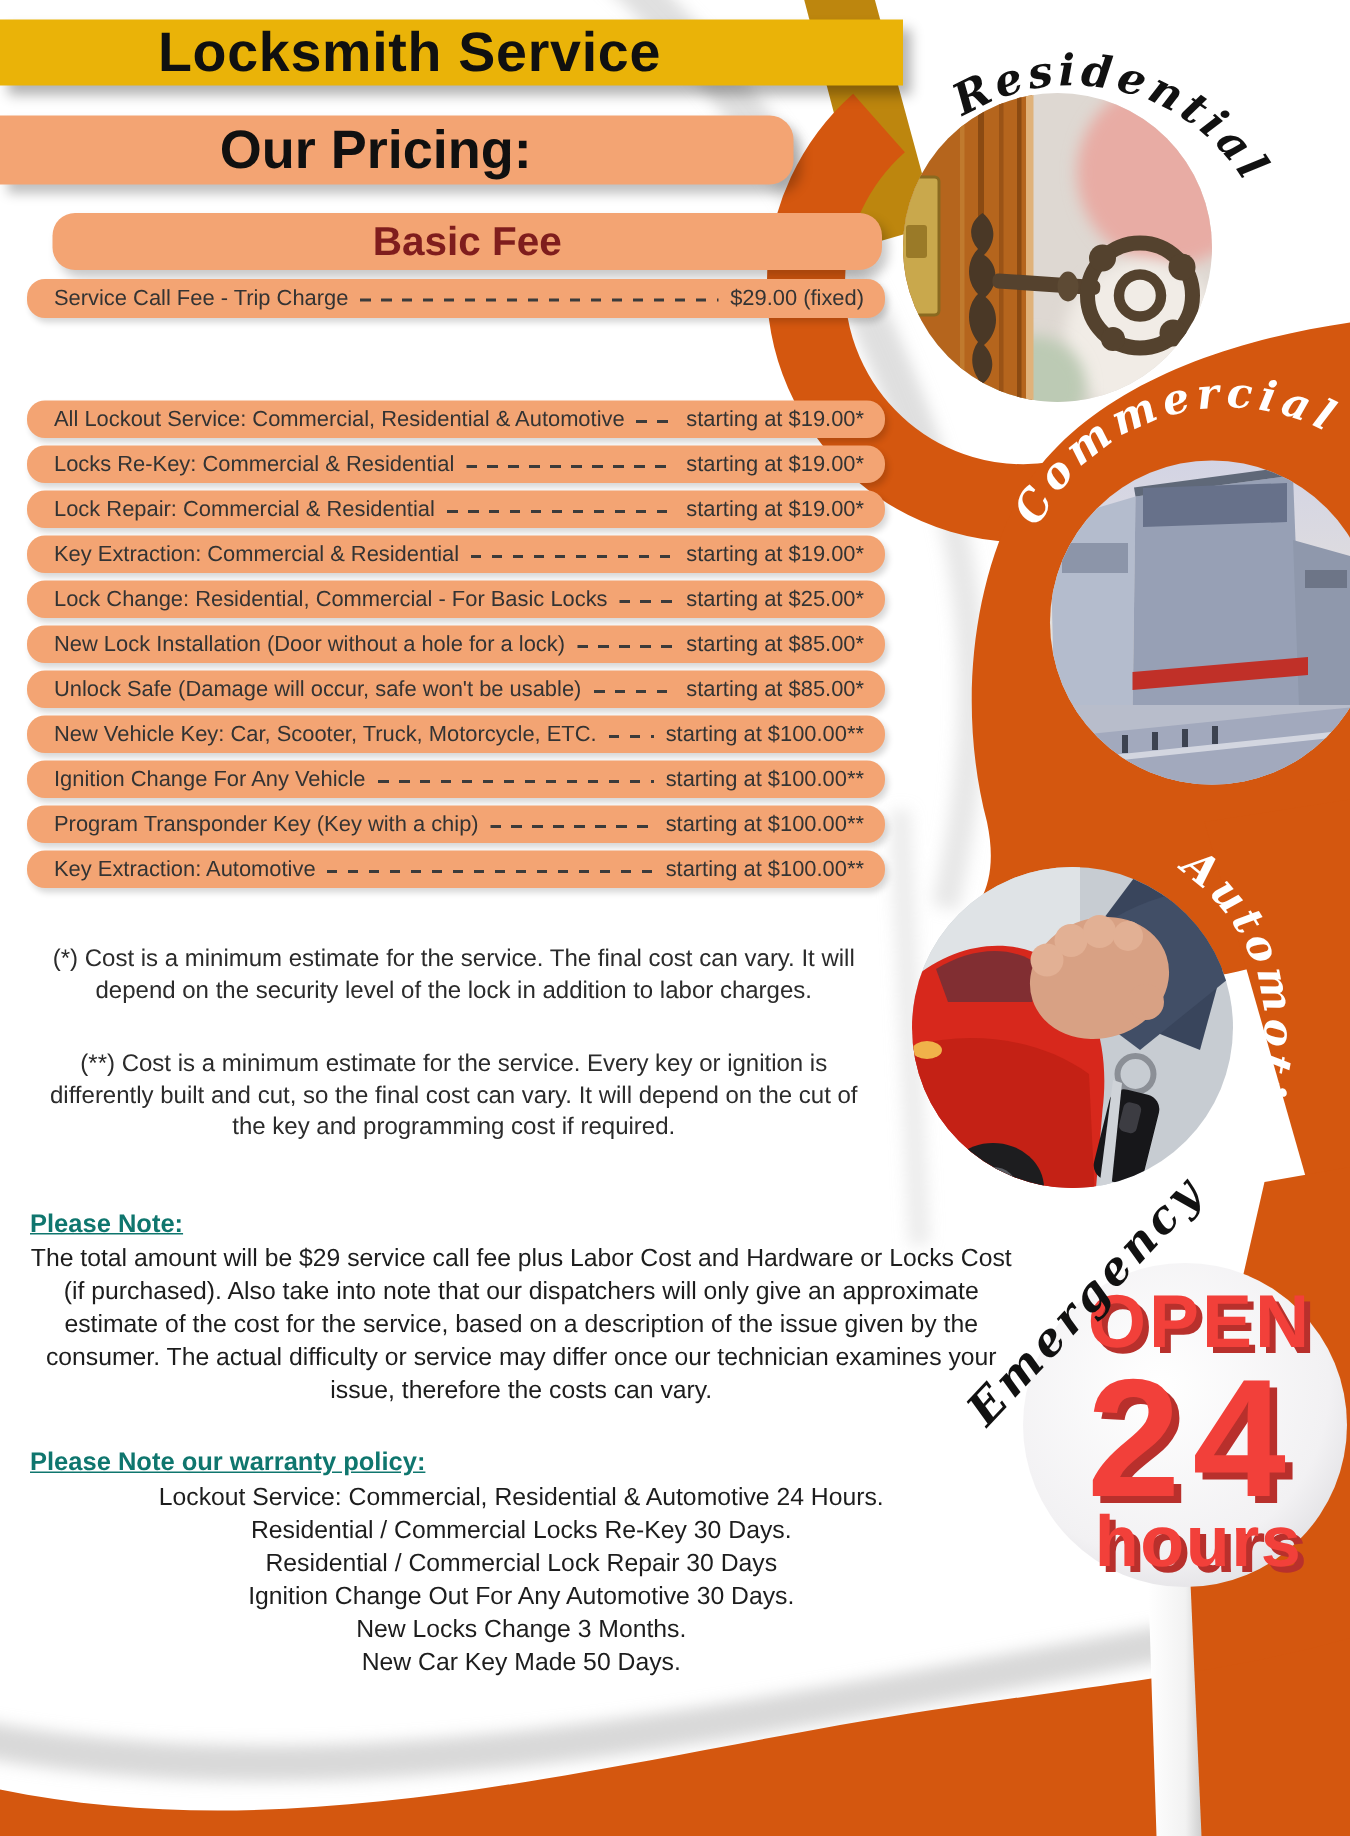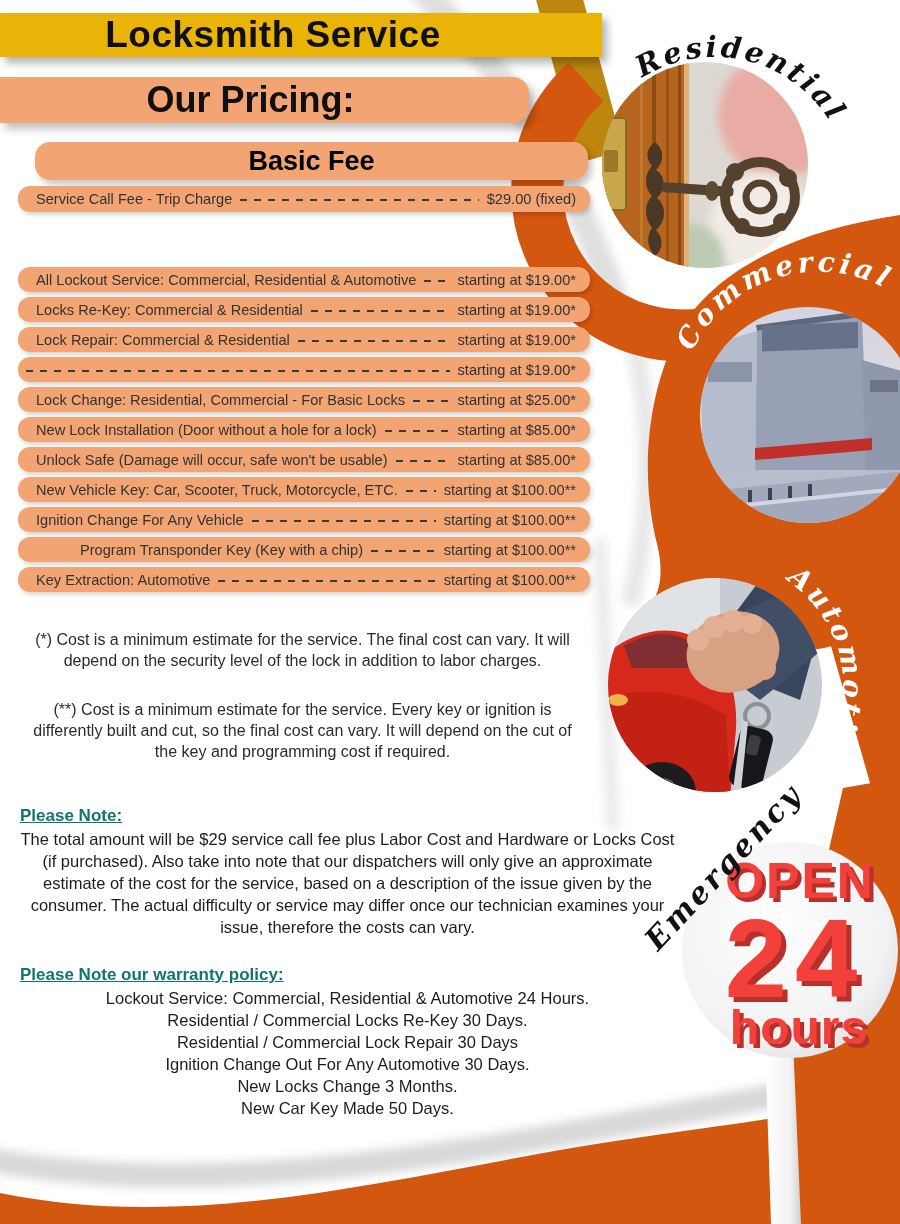--- a/index.html
+++ b/index.html
@@ -16,21 +16,21 @@
   .titlebar span{font-size:37px;font-weight:800;color:#101010;letter-spacing:.5px;
                  transform:translateX(-28px);}
   .pricingbar{left:0;top:77px;width:529px;height:46px;background:#f3a473;
               border-radius:0 16px 16px 0;box-shadow:5px 6px 8px rgba(0,0,0,.25);
               display:flex;align-items:center;justify-content:center;}
   .pricingbar span{font-size:36px;font-weight:800;color:#101010;transform:translateX(-14px);}
 
   
   .secbox{background:#f3a473;border-radius:15px;box-shadow:4px 5px 7px rgba(0,0,0,.22);
           display:flex;align-items:center;justify-content:center;}
-  .secbox span{font-size:27px;font-weight:800;color:#000000;}
+  .secbox span{font-size:27px;font-weight:800;color:#7f1d1d;}
   .basicbox{left:35px;top:142px;width:553px;height:38px;}
   .otherbox{left:18px;top:224px;width:572px;height:38px;}
 
   
   .prow{background:#f3a473;border-radius:12px;box-shadow:2px 3px 4px rgba(0,0,0,.16);
         left:18px;width:572px;height:25px;display:flex;align-items:center;
         padding:0;box-sizing:border-box;color:#333333;font-size:14.6px;}
   .prow .lbl{padding-left:18px;white-space:nowrap;}
   .prow .leader{flex:1;height:2px;margin:2px 8px 0 8px;
         background:repeating-linear-gradient(90deg,#3b3b3b 0 7px,transparent 7px 14px);}
@@ -254,20 +254,21 @@
     <span class="lbl">Locks Re-Key: Commercial &amp; Residential</span>
     <span class="leader"></span>
     <span class="prc">starting at $19.00*</span>
   </div>
   <div class="layer prow" style="top:327px;">
     <span class="lbl">Lock Repair: Commercial &amp; Residential</span>
     <span class="leader"></span>
     <span class="prc">starting at $19.00*</span>
   </div>
   <div class="layer prow" style="top:357px;">
+    <span class="lbl">Key Extraction: Commercial &amp; Residential</span>
     <span class="leader"></span>
     <span class="prc">starting at $19.00*</span>
   </div>
   <div class="layer prow" style="top:387px;">
     <span class="lbl">Lock Change: Residential, Commercial - For Basic Locks</span>
     <span class="leader"></span>
     <span class="prc">starting at $25.00*</span>
   </div>
   <div class="layer prow" style="top:417px;">
     <span class="lbl">New Lock Installation (Door without a hole for a lock)</span>
@@ -282,21 +283,21 @@
   <div class="layer prow" style="top:477px;">
     <span class="lbl">New Vehicle Key: Car, Scooter, Truck, Motorcycle, ETC.</span>
     <span class="leader"></span>
     <span class="prc">starting at $100.00**</span>
   </div>
   <div class="layer prow" style="top:507px;">
     <span class="lbl">Ignition Change For Any Vehicle</span>
     <span class="leader"></span>
     <span class="prc">starting at $100.00**</span>
   </div>
-  <div class="layer prow" style="top:537px;padding-left:44px;">
+  <div class="layer prow" style="top:537px;">
     <span class="lbl">Program Transponder Key (Key with a chip)</span>
     <span class="leader"></span>
     <span class="prc">starting at $100.00**</span>
   </div>
   <div class="layer prow" style="top:567px;">
     <span class="lbl">Key Extraction: Automotive</span>
     <span class="leader"></span>
     <span class="prc">starting at $100.00**</span>
   </div>
 

